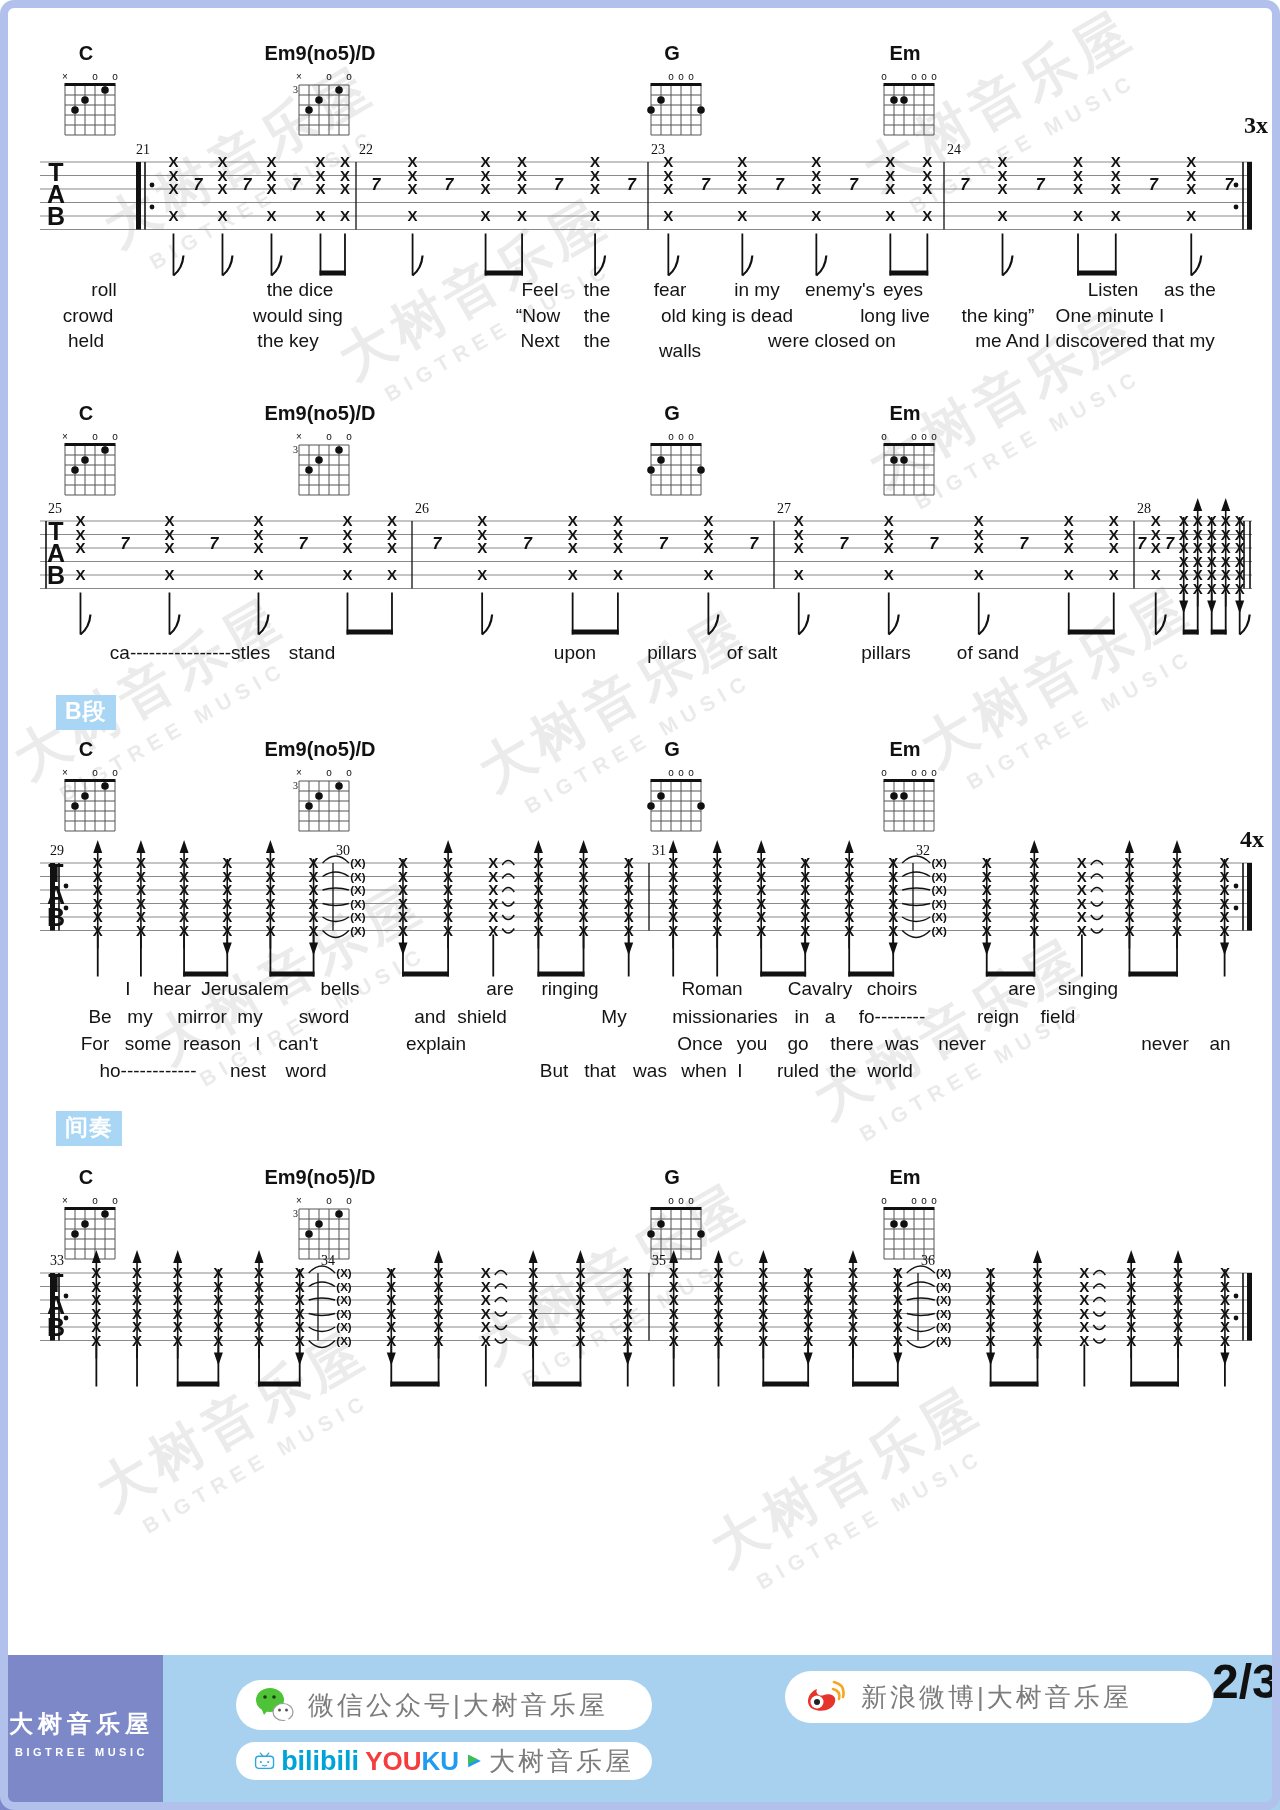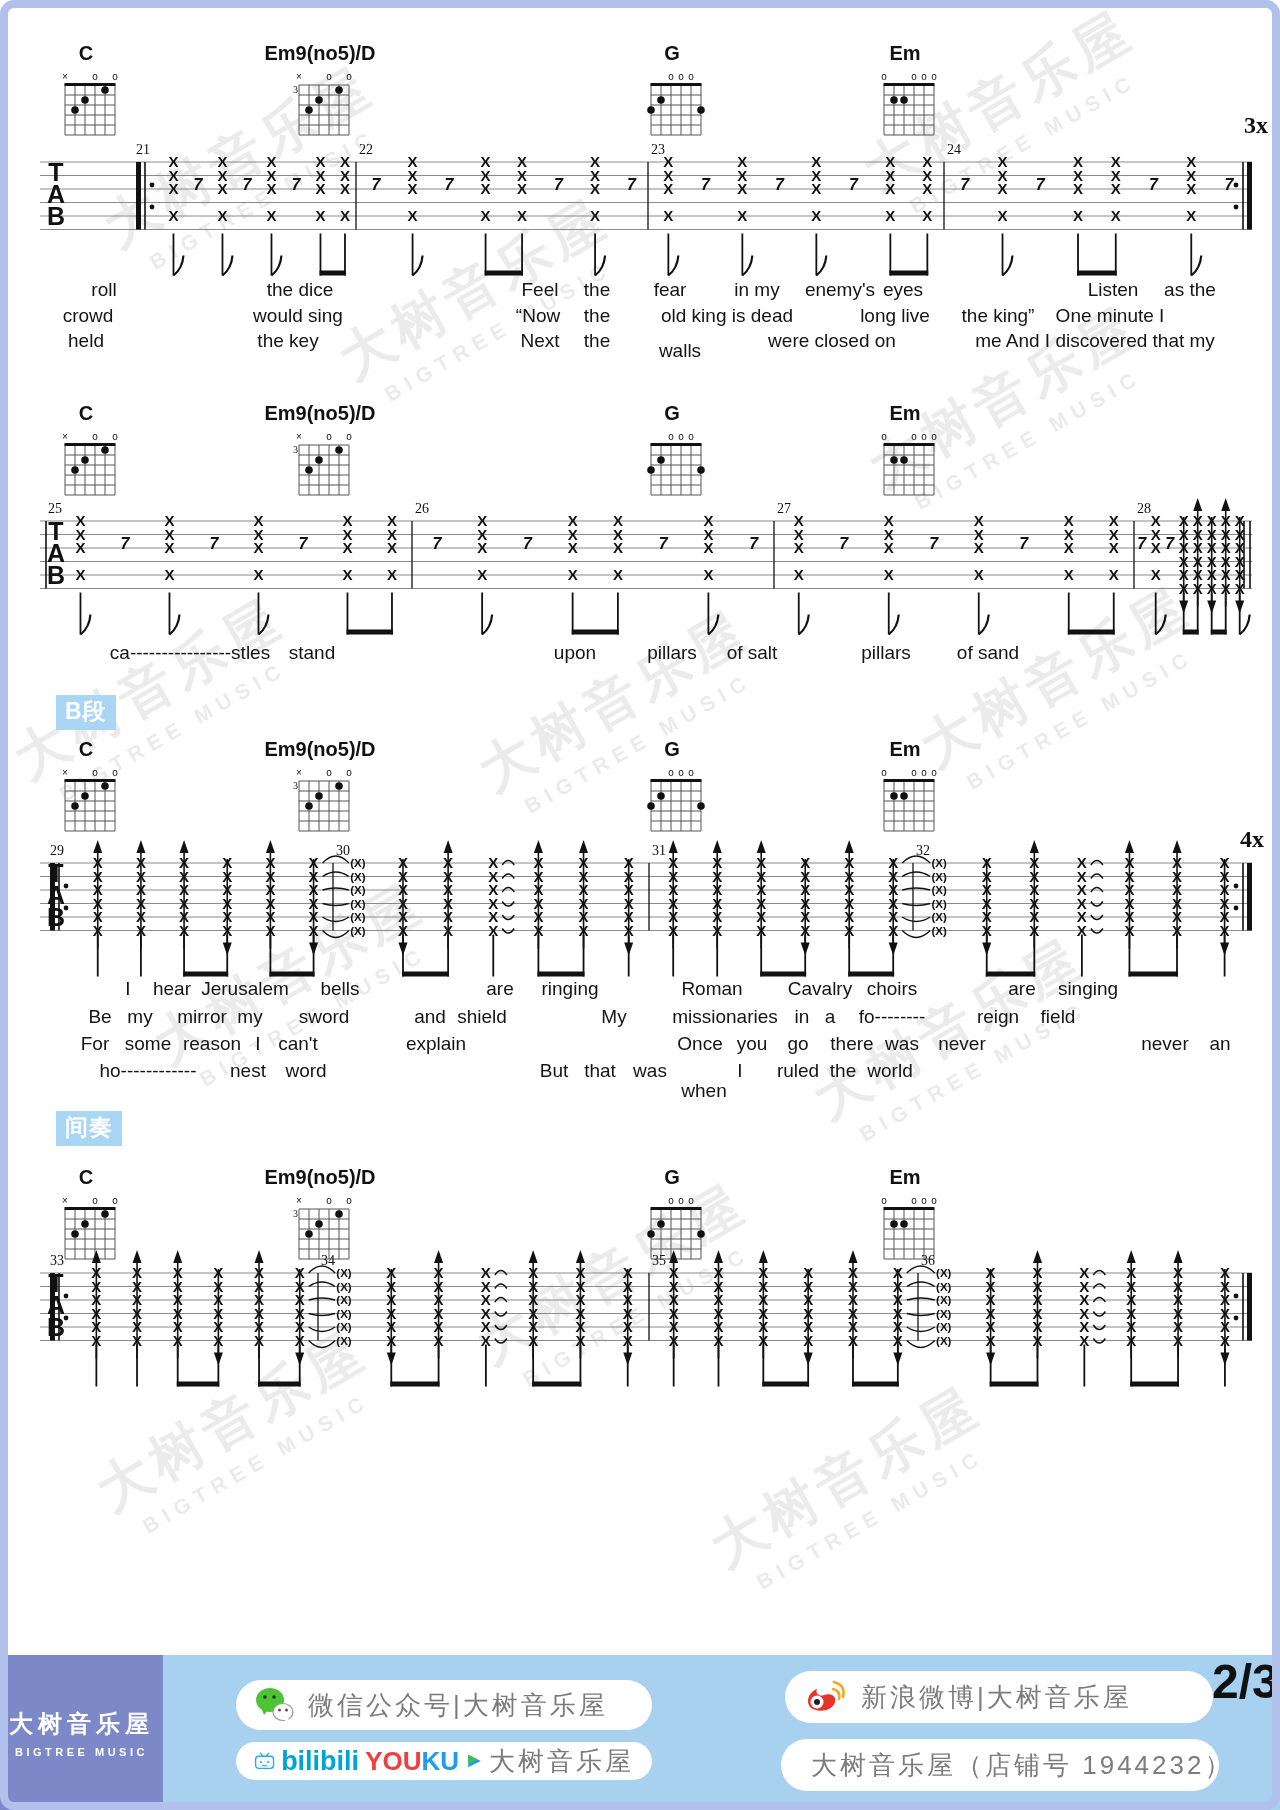--- a/index.html
+++ b/index.html
@@ -1022,21 +1022,21 @@
       <div class="lyr" style="left: 902px; top: 1033px;">was</div>
       <div class="lyr" style="left: 962px; top: 1033px;">never</div>
       <div class="lyr" style="left: 1165px; top: 1033px;">never</div>
       <div class="lyr" style="left: 1220px; top: 1033px;">an</div>
       <div class="lyr" style="left: 148px; top: 1060px;">ho------------</div>
       <div class="lyr" style="left: 248px; top: 1060px;">nest</div>
       <div class="lyr" style="left: 306px; top: 1060px;">word</div>
       <div class="lyr" style="left: 554px; top: 1060px;">But</div>
       <div class="lyr" style="left: 600px; top: 1060px;">that</div>
       <div class="lyr" style="left: 650px; top: 1060px;">was</div>
-      <div class="lyr" style="left: 704px; top: 1060px; margin-top: 20px;">when</div>
+      <div class="lyr" style="left: 704px; top: 1060px;">when</div>
       <div class="lyr" style="left: 740px; top: 1060px;">I</div>
       <div class="lyr" style="left: 798px; top: 1060px;">ruled</div>
       <div class="lyr" style="left: 843px; top: 1060px;">the</div>
       <div class="lyr" style="left: 890px; top: 1060px;">world</div>
       <div class="seclabel" style="left: 56px; top: 1111px;">间奏</div>
       <div class="chordname" style="left: 86px; top: 1166px;">C</div>
       <svg width="64" height="68" viewBox="0 0 64 68" class="cdia" style="left: 57px; top: 1196px;">
         <line x1="8" y1="13" x2="8" y2="63" stroke="#555" stroke-width="1"></line>
         <line x1="18" y1="13" x2="18" y2="63" stroke="#555" stroke-width="1"></line>
         <line x1="28" y1="13" x2="28" y2="63" stroke="#555" stroke-width="1"></line>
@@ -1449,24 +1449,17 @@
       <svg width="44" height="40" viewBox="0 0 44 40">
         <path d="M30 12 Q38 14 36 22" stroke="#f5a623" stroke-width="2.6" fill="none" stroke-linecap="round"></path>
         <path d="M31 5 Q43 8 40 20" stroke="#f5a623" stroke-width="2.6" fill="none" stroke-linecap="round"></path>
         <path d="M14 12 C4 16 2 28 10 32 C18 36 30 33 32 25 C34 18 26 16 21 18 C16 20 12 16 14 12 Z" fill="#e6342d"></path>
         <circle cx="14" cy="25" r="6.5" fill="#ffffff"></circle>
         <circle cx="14" cy="25" r="3" fill="#222"></circle>
       </svg>
       <span class="txt">新浪微博|大树音乐屋</span>
     </div>
 
-    <div class="pill pill4">
-      <svg width="40" height="40" viewBox="0 0 40 40">
-        <circle cx="20" cy="20" r="19" fill="#f98a18"></circle>
-        <text x="20" y="28" text-anchor="middle" font-size="21" font-weight="bold" fill="#ffffff" font-family="Liberation Sans, sans-serif">淘</text>
-      </svg>
-      <span class="txt">大树音乐屋（店铺号 1944232）</span>
-    </div>
   </div>
 
   <div class="pagenum">2/3</div>
   <div class="frame"></div>
 </div>
 
 </body></html>

